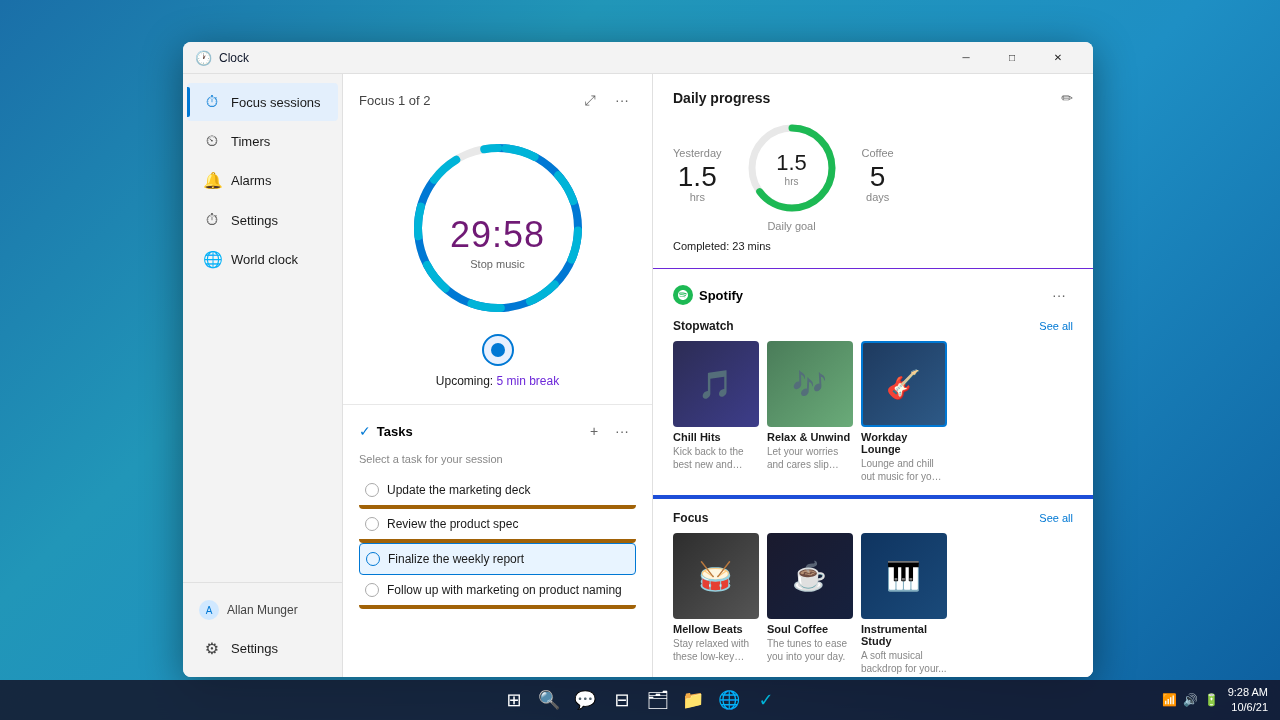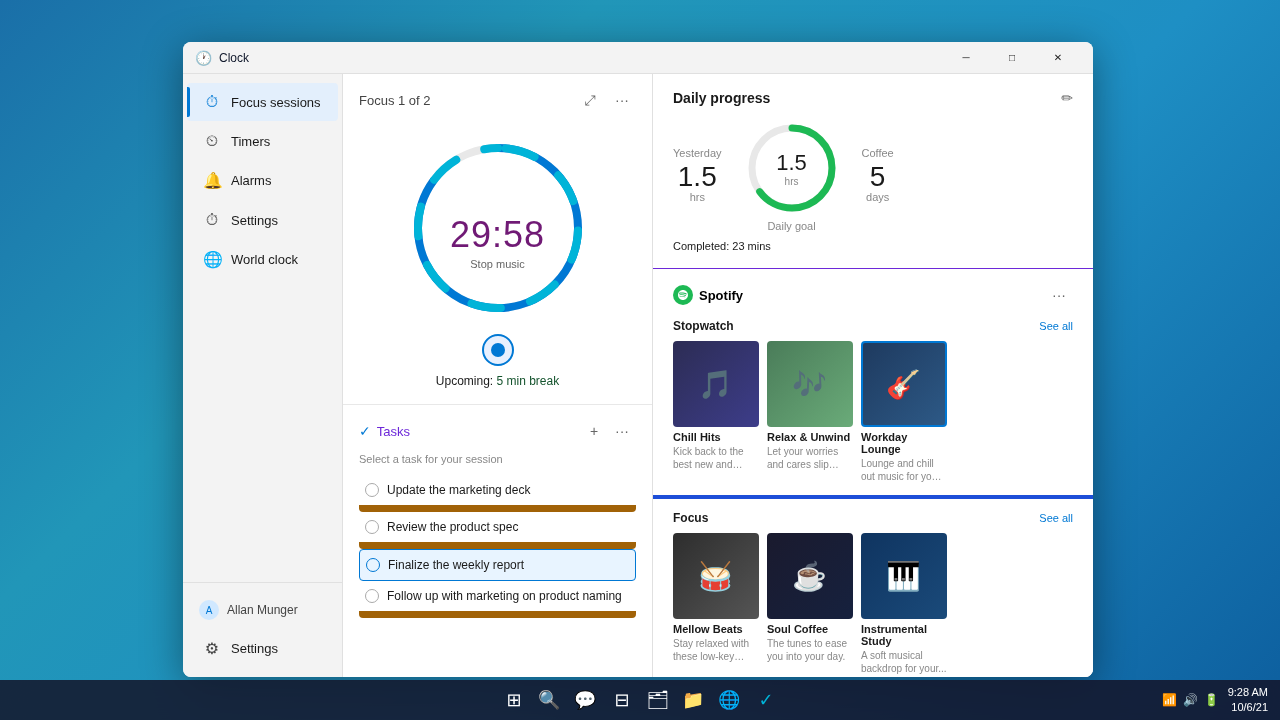--- a/index.html
+++ b/index.html
@@ -285,38 +285,38 @@
       align-items: center;
       gap: 6px;
       flex: 1;
     }
     .check-icon {
       color: #0078d4;
       font-size: 14px;
     }
     .tasks-title {
       font-size: 13px;
-      font-weight: 400;
-      color: #6d28d9;
+      font-weight: 700;
+      color: #000000;
     }
     .tasks-prompt {
       font-size: 11px;
       color: #888;
       margin-bottom: 10px;
     }
     .task-item {
       display: flex;
       align-items: center;
       gap: 8px;
       padding: 8px 6px;
       font-size: 12px;
       color: #1a1a1a;
       border-radius: 4px;
       cursor: pointer;
-      border-bottom: 7px solid #a16207;
+      border-bottom: 4px solid #a16207;
     }
     .task-item.selected {
       background: #e8f4ff;
       border: 1px solid #0078d4;
       border-radius: 4px;
     }
     .task-radio {
       width: 14px;
       height: 14px;
       border: 1.5px solid #aaa;
@@ -633,21 +633,21 @@
               <div class="timer-label">Stop music</div>
             </div>
           </div>
 
           <div class="progress-dot">
             <div class="progress-dot-inner"></div>
           </div>
 
           <div class="upcoming-text">
             <span>Upcoming:</span>
-            <span style="color:#14532d; font-weight:500;">5 min break</span>
+            <span style="color:#6d28d9; font-weight:500;">5 min break</span>
           </div>
         </div>
 
         <div class="tasks-section">
           <div class="tasks-header">
             <div class="tasks-title-row">
               <span class="check-icon">✓</span>
               <span class="tasks-title">Tasks</span>
             </div>
             <button class="icon-btn">+</button>

